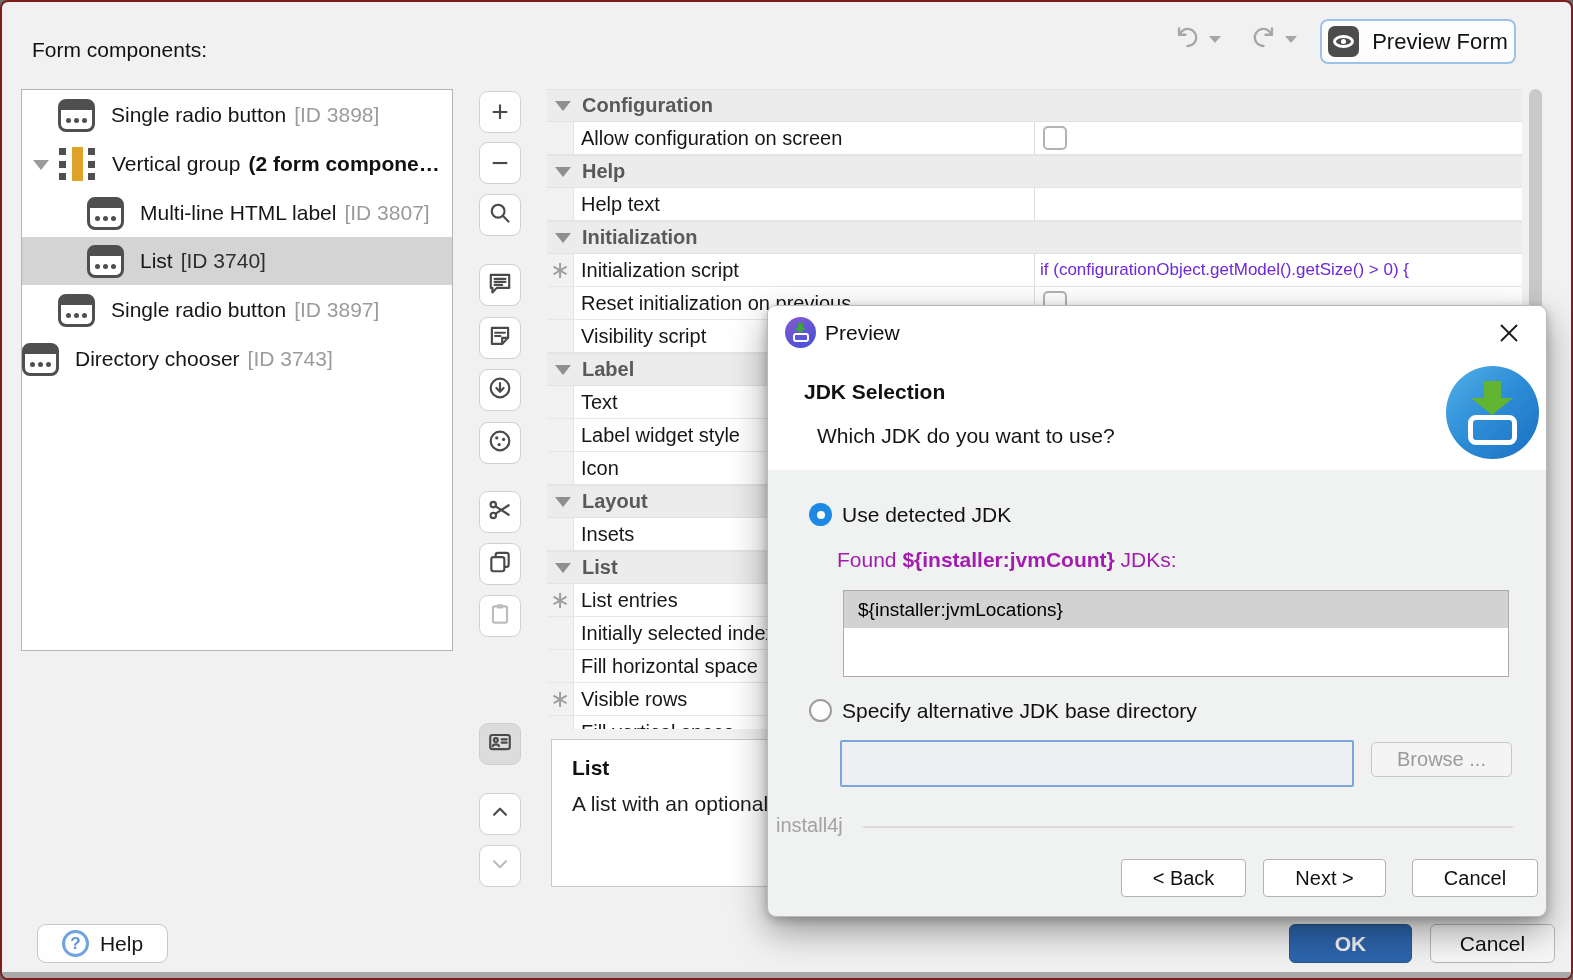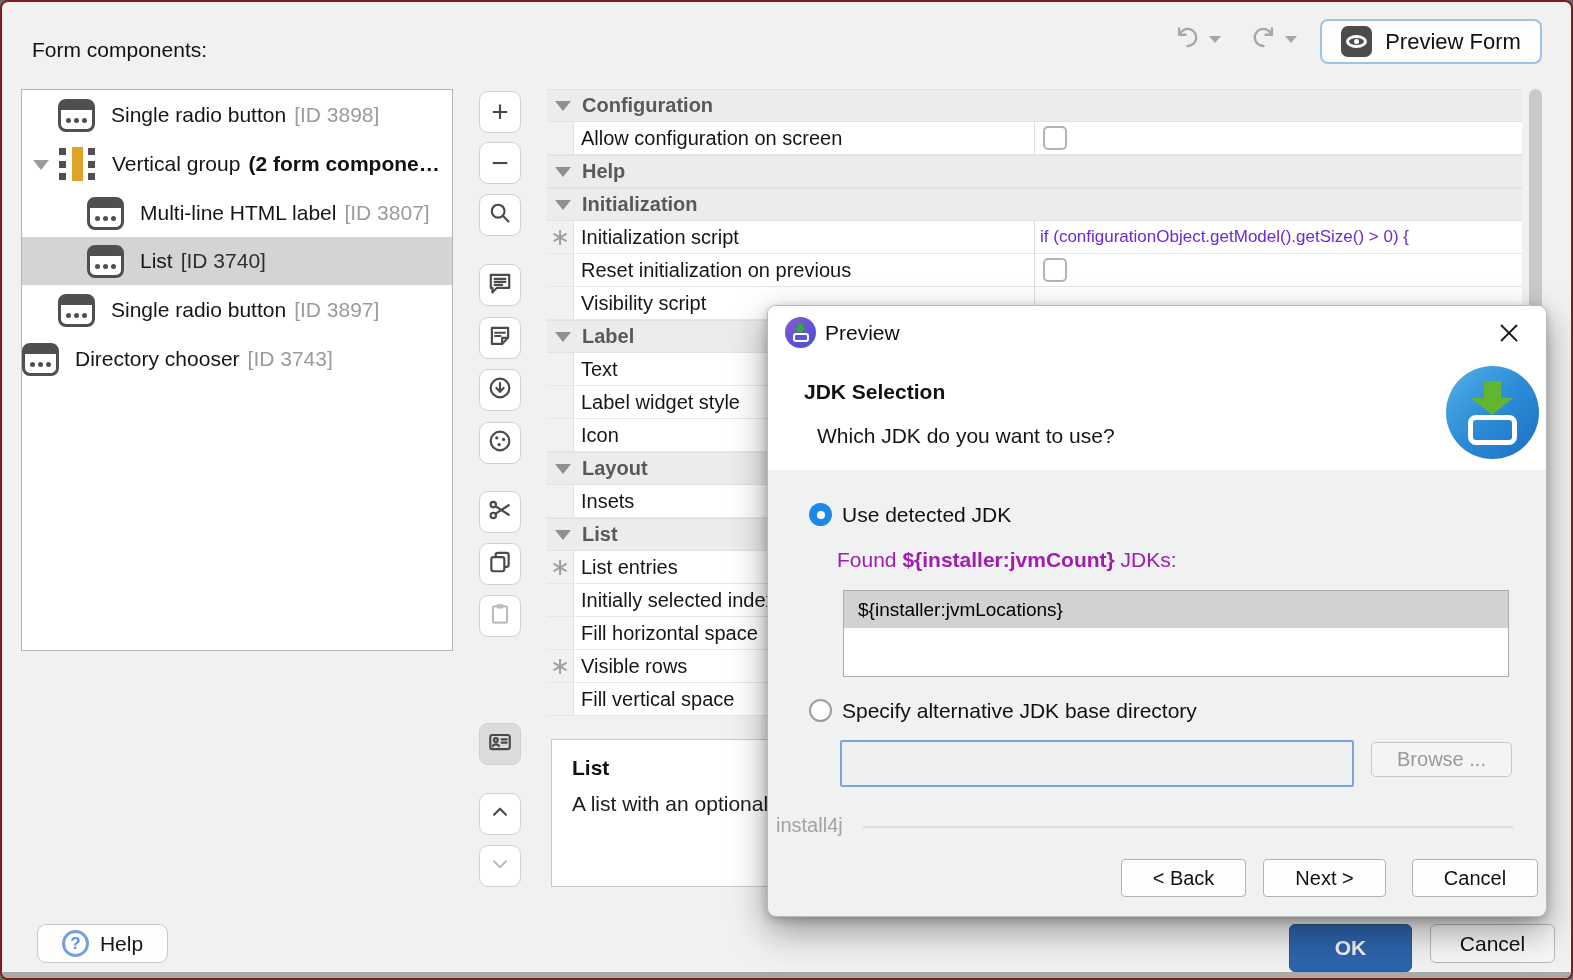--- a/index.html
+++ b/index.html
@@ -59,35 +59,35 @@
 
   .descbox{position:absolute;left:549px;top:737px;width:970px;height:148px;background:#fff;
     border:1px solid #c9c9c9;box-sizing:border-box;padding:16px 20px;}
   .descbox .dtitle{margin:0 0 12px;font-size:21px;font-weight:bold;color:#111;}
   .descbox .dtext{margin:0;font-size:21px;color:#1c1c1c;}
 
   
   .hist{position:absolute;top:22px;display:flex;align-items:center;}
   .caret{width:0;height:0;border-left:6px solid transparent;border-right:6px solid transparent;
     border-top:7px solid #a6a6a6;margin-left:8px;}
-  .preview-form-btn{position:absolute;left:1318px;top:17px;width:222px;height:45px;background:#fdfdfd;
+  .preview-form-btn{position:absolute;left:1318px;top:17px;width:196px;height:45px;background:#fdfdfd;
     border:2px solid #9ec3e8;border-radius:8px;display:flex;align-items:center;justify-content:center;
     gap:13px;font-size:22px;color:#111;box-sizing:border-box;}
   .eye-icon{width:31px;height:31px;background:#4c4c4c;border-radius:7px;position:relative;flex:none;}
   .eye-icon::before{content:"";position:absolute;left:5px;top:9px;width:21px;height:13px;border:3px solid #fff;
     border-radius:50%;box-sizing:border-box;}
   .eye-icon::after{content:"";position:absolute;left:13px;top:13px;width:5px;height:5px;background:#fff;border-radius:50%;}
 
   
   .help-btn{position:absolute;left:35px;top:922px;width:131px;height:39px;background:#fefefe;
     border:1px solid #c8c8c8;border-radius:9px;display:flex;align-items:center;justify-content:center;
     gap:11px;font-size:21px;box-sizing:border-box;}
   .help-icon{width:27px;height:27px;border-radius:50%;border:3px solid #71a3de;color:#5c92d6;font-weight:bold;
     font-size:17px;display:flex;align-items:center;justify-content:center;box-sizing:border-box;flex:none;}
-  .ok-btn{position:absolute;left:1287px;top:922px;width:123px;height:48px;background:#2d64ab;color:#f2f2f2;
+  .ok-btn{position:absolute;left:1287px;top:922px;width:123px;height:39px;background:#2d64ab;color:#f2f2f2;
     font-weight:bold;font-size:21px;border:1px solid #29598f;border-radius:6px;display:flex;
     align-items:center;justify-content:center;box-sizing:border-box;}
   .cancel-btn{position:absolute;left:1428px;top:922px;width:125px;height:39px;background:#f7f7f7;color:#111;
     font-size:21px;border:1px solid #b7b7b7;border-radius:6px;display:flex;align-items:center;justify-content:center;box-sizing:border-box;}
 
   
   .dialog{position:absolute;left:765px;top:303px;width:780px;height:612px;background:#f0f1f1;
     border:1px solid #b9b9b9;border-radius:9px;box-shadow:0 14px 36px rgba(0,0,0,.38),0 3px 10px rgba(0,0,0,.22);
     box-sizing:border-box;z-index:5;overflow:hidden;}
   .dlg-head{position:absolute;left:0;right:0;top:0;height:164px;background:#fff;}
@@ -294,20 +294,25 @@
       <div class="prow prop">
         <span class="gutter"></span>
         <span class="pname">Allow configuration on screen</span>
         <span class="vdiv"></span>
         <span class="cbx"></span>
       </div>
       <div class="prow header">
         <span class="tri"></span>
         <span class="htext">Help</span>
       </div>
+      <div class="prow prop">
+        <span class="gutter"></span>
+        <span class="pname">Help text</span>
+        <span class="vdiv"></span>
+      </div>
       <div class="prow header">
         <span class="tri"></span>
         <span class="htext">Initialization</span>
       </div>
       <div class="prow prop">
         <span class="gutter">
           <span>∗</span>
         </span>
         <span class="pname">Initialization script</span>
         <span class="vdiv"></span>

